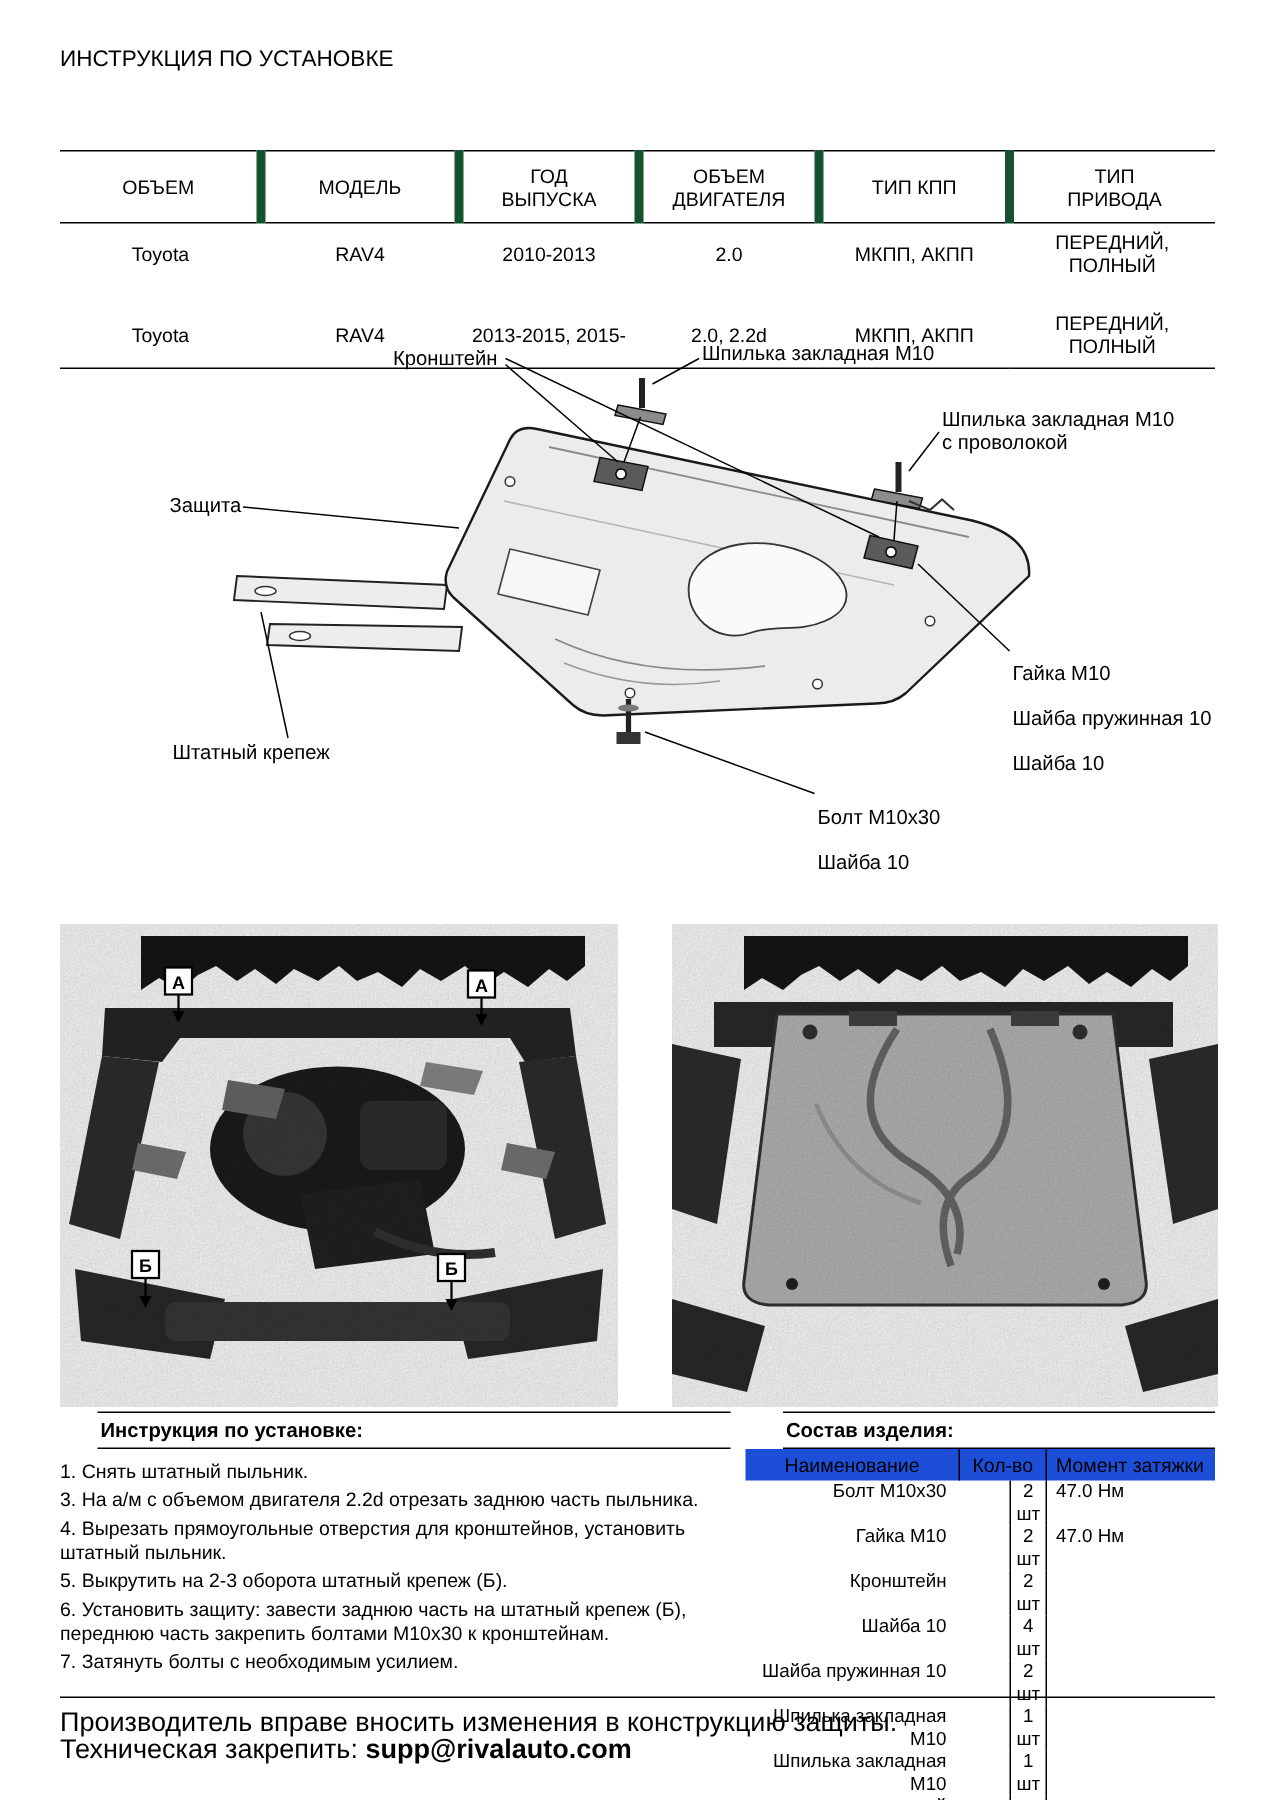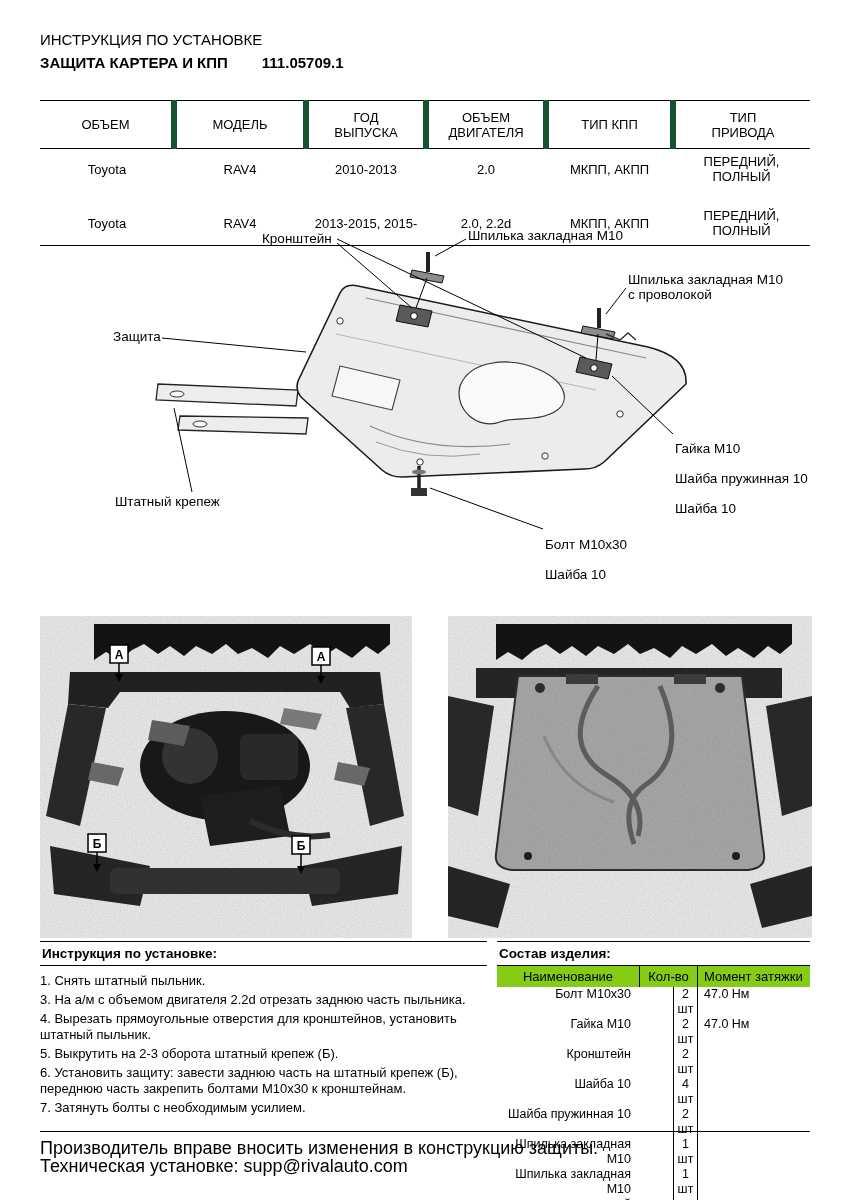--- a/index.html
+++ b/index.html
@@ -26,52 +26,49 @@
   .diagram { position:absolute; left:40px; top:226px; width:770px; height:368px; }
   .diagram svg { position:absolute; left:0; top:0; }
   .dlabel { position:absolute; font-size:13.5px; line-height:15px; white-space:pre-line; }
 
   
   .photo { position:absolute; top:616px; }
   .photo.left { left:40px; } .photo.right { left:448px; }
 
   
   .sec-head { border-top:1px solid #000; border-bottom:1px solid #000;
-              font-weight:bold; font-size:13.5px; padding:4px 2px; }
+              font-weight:bold; font-size:13.5px; padding:4px 2px;margin-left:25px; }
   .col-instr { position:absolute; left:40px; top:941px; width:447px; }
   .steps { padding-top:7px; }
   .step { font-size:13px; line-height:16px; margin-bottom:3px; }
 
   .col-parts { position:absolute; left:497px; top:941px; width:313px; }
   .prow { display:grid; grid-template-columns:142px 58px 113px; }
   .prow > div { font-size:12.5px; line-height:15px; }
   .prow .c2, .prow .c3 { border-left:1px solid #000; }
-  .phead { background:#84cc16; }
+  .phead { background:#1d4ed8; }
   .phead > div { font-size:13px; padding:3px 0; }
   .phead .c1, .phead .c2 { text-align:center; }
   .phead .c3 { padding-left:6px; }
   .pbody .c1 { text-align:right; padding-right:8px; }
   .pbody .c2 { text-align:center;margin-left:34px; }
   .pbody .c3 { padding-left:6px; }
 
   
   .footer { position:absolute; left:40px; top:1131px; width:770px;
             border-top:1px solid #000; padding-top:7px; font-size:18px; line-height:18px; }
-  .footer b { font-weight:normal;text-align:center; }
+  .footer b { font-weight:bold;text-align:center; }
 </style>
 </head>
 <body>
 
 <div class="page">
 
   <div class="hdr">
     <div>ИНСТРУКЦИЯ ПО УСТАНОВКЕ</div>
-    <div class="l2">
-      <span>ЗАЩИТА КАРТЕРА И КПП</span><span class="part">111.05709.1</span>
-    </div>
   </div>
 
   <table class="spec">
     <colgroup>
         <col style="width:134px">
         <col style="width:132px">
         <col style="width:120px">
         <col style="width:120px">
         <col style="width:127px">
         <col style="width:137px">
@@ -332,17 +329,17 @@
     <div class="prow pbody">
       <div class="c1">с проволокой</div>
       <div class="c2"></div>
       <div class="c3"></div>
     </div>
   </div>
 
   <div class="footer">
     <div>Производитель вправе вносить изменения в конструкцию защиты.</div>
     <div>
-      <span>Техническая установке: </span><b>supp@rivalauto.com</b>
+      <span>Техническая закрепить: </span><b>supp@rivalauto.com</b>
     </div>
   </div>
 
 </div>
 
 </body></html>

